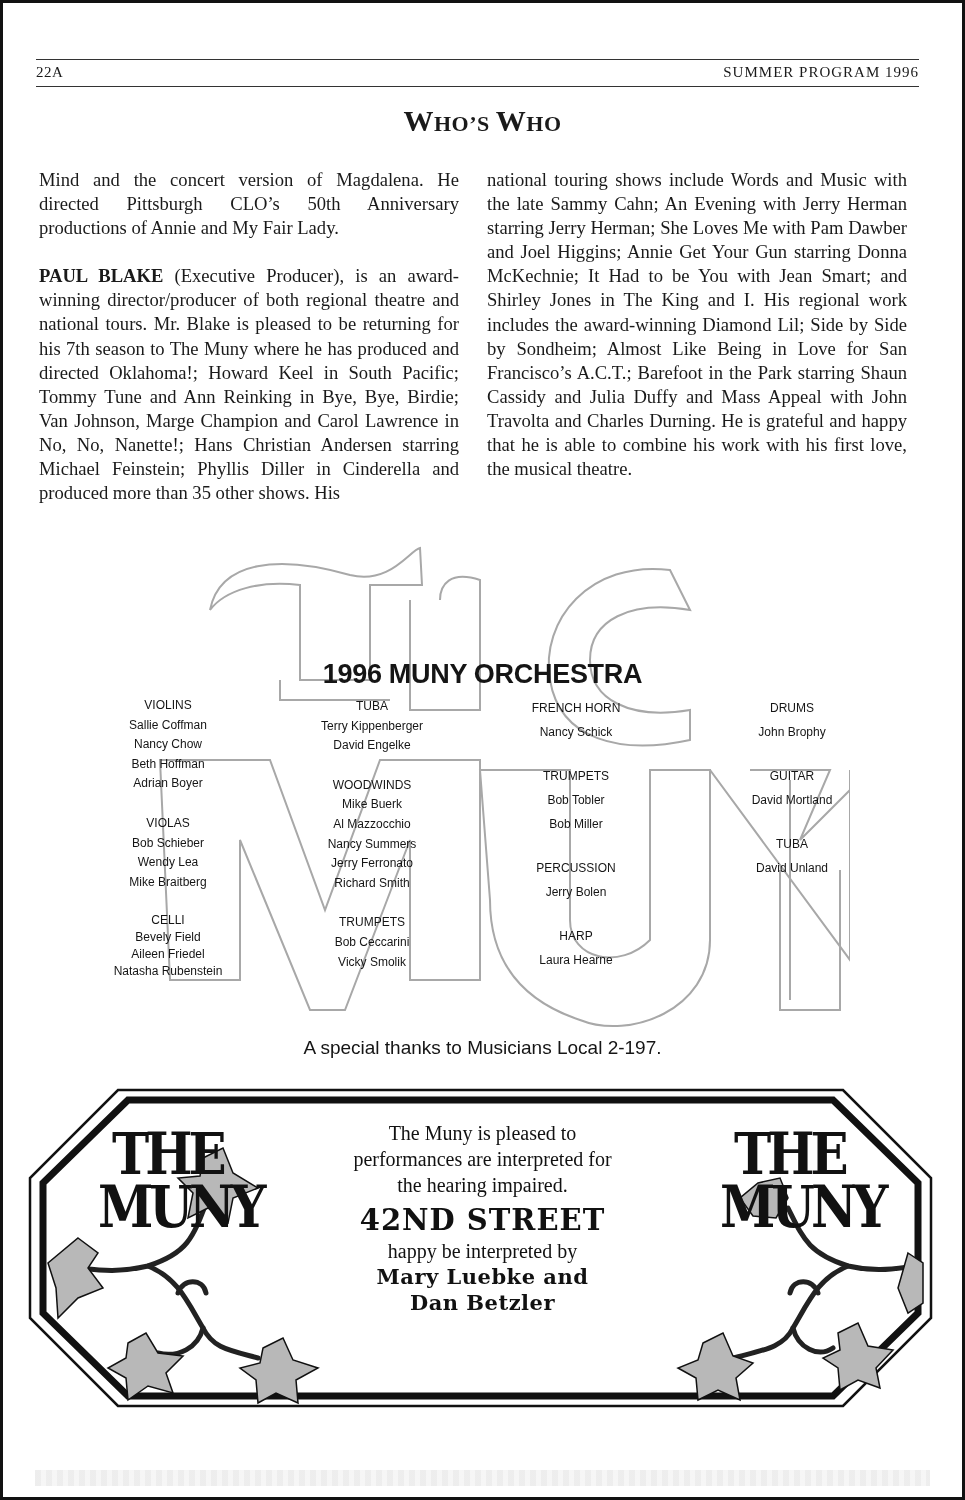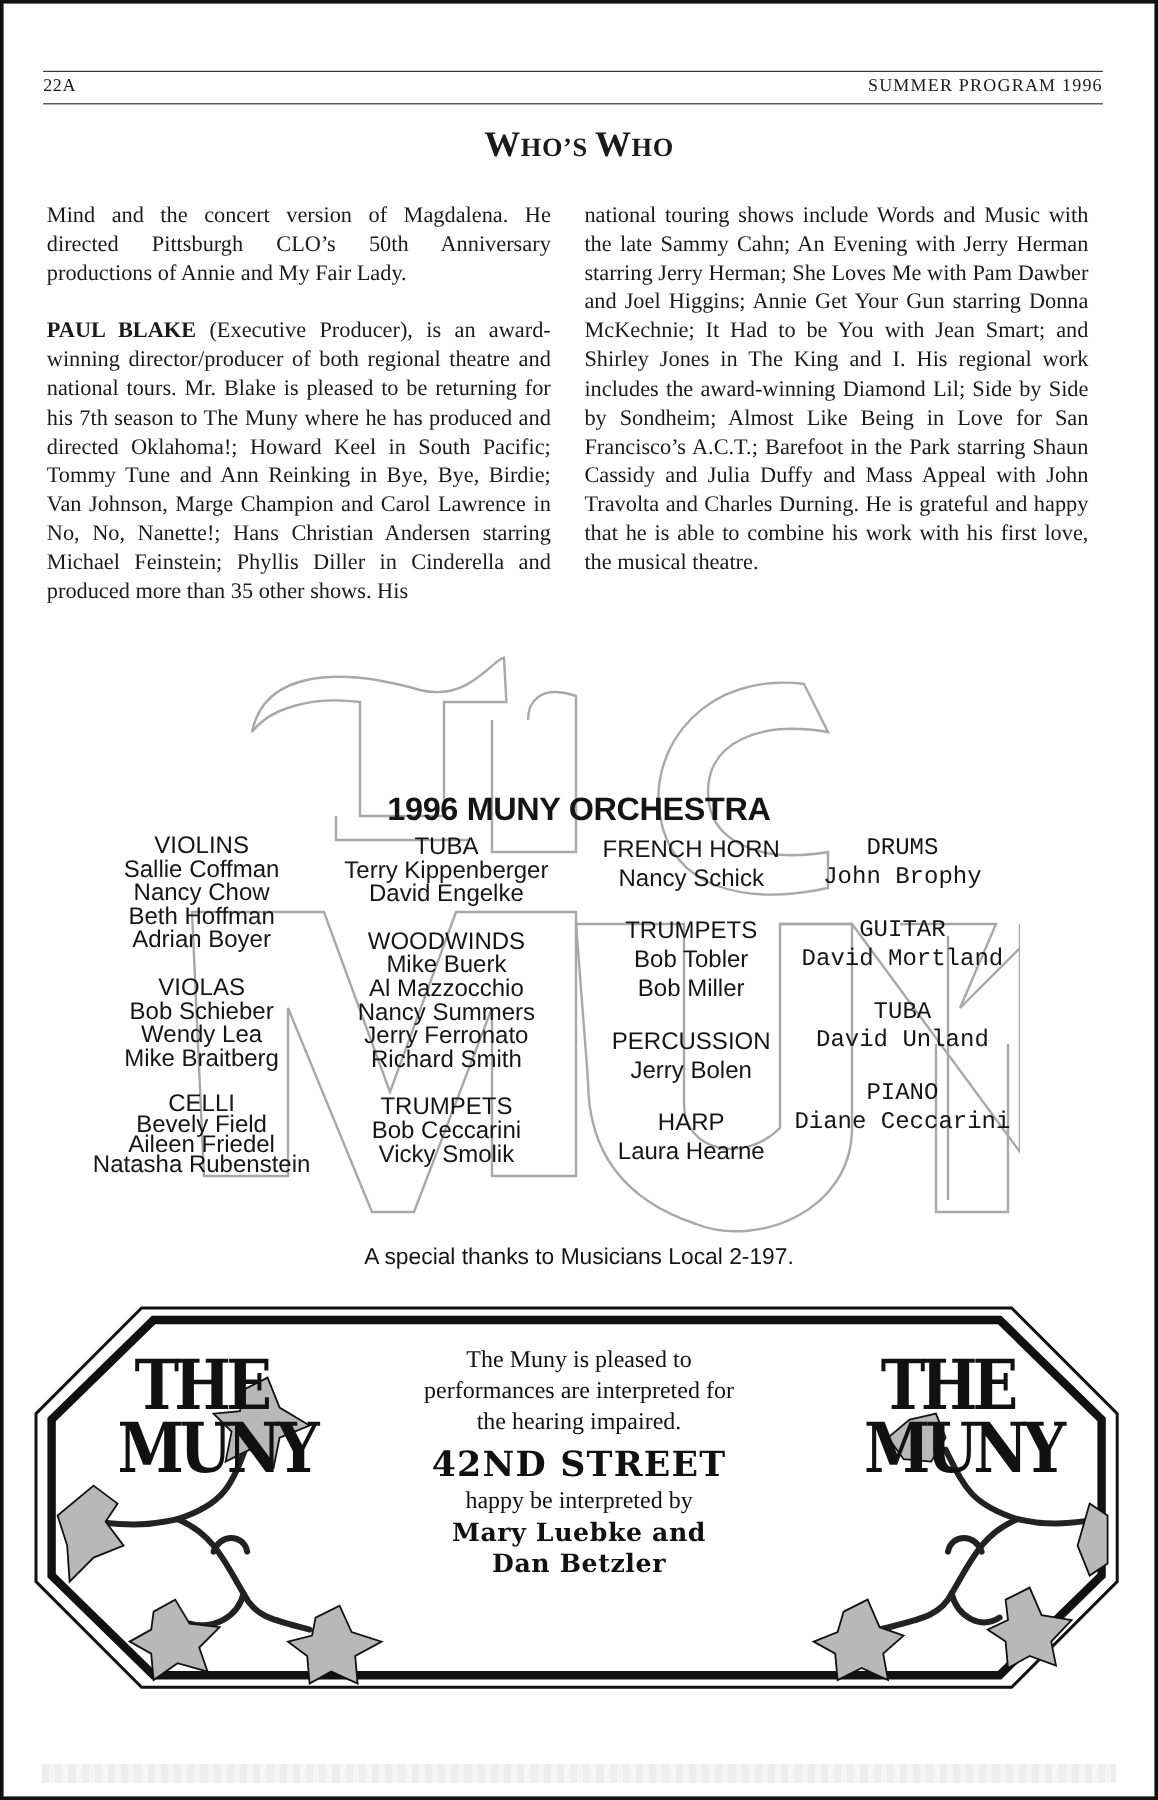--- a/index.html
+++ b/index.html
@@ -12,26 +12,26 @@
   .title .sc { font-size: 22px; }
   .col { position: absolute; top: 168px; width: 420px; font-size: 18.6px; line-height: 24.1px; text-align: justify; }
   .col p { margin: 0 0 24px 0; }
   .col.left { left: 39px; }
   .col.right { left: 487px; }
   .bold { font-weight: bold; }
   .ital { }
 
   .watermark { position: absolute; left: 150px; top: 540px; width: 700px; height: 520px; pointer-events: none; }
   .orch-title { position: absolute; left: 0; width: 965px; top: 659px; text-align: center; font-family: "Liberation Sans", sans-serif; font-weight: bold; font-size: 27px; letter-spacing: -0.3px; color: #151515; }
-  .orch-col { position: absolute; font-family: "Liberation Sans", sans-serif; font-size: 20px; line-height: 19.6px; text-align: center; color: #151515; }
+  .orch-col { position: absolute; font-family: "Liberation Sans", sans-serif; font-size: 12px; line-height: 19.6px; text-align: center; color: #151515; }
   .orch-col .sec { margin-bottom: 20px; }
   .c1 { left: 68px; width: 200px; top: 696px; }
   .c2 { left: 272px; width: 200px; top: 697px; }
   .c3 { left: 476px; width: 200px; top: 696px; }
-  .c4 { left: 652px; width: 200px; top: 696px; font-family: Liberation Mono, monospace; }
+  .c4 { left: 692px; width: 200px; top: 696px; }
   .c3 .sec, .c4 .sec { line-height: 24px; }
   .thanks { position: absolute; left: 0; width: 965px; top: 989px; text-align: center; font-family: "Liberation Sans", sans-serif; font-size: 19px; color: #151515; margin-top: 48px; }
 
   .ad { position: absolute; left: 28px; top: 1088px; width: 905px; height: 320px; }
   .ad-text { position: absolute; left: 300px; width: 365px; top: 1120px; text-align: center; font-family: "Liberation Serif", serif; color: #111; }
   .ad-text .line { font-size: 20px; line-height: 26px; }
   .ad-text .show { font-size: 29px; font-weight: bold; letter-spacing: 1px; line-height: 36px; margin-top: 4px; font-family: "DejaVu Serif", serif; }
   .ad-text .names { font-size: 21px; font-weight: bold; line-height: 26px; font-family: "DejaVu Serif", serif; letter-spacing: 0.5px; }
   .logo { position: absolute; font-family: "DejaVu Serif", serif; font-weight: bold; color: #111; line-height: 46px; font-size: 50px; letter-spacing: -4px; transform: scaleY(1.15); }
   .logo-left { left: 98px; top: 1135px; }
@@ -153,24 +153,20 @@
     <div>John Brophy</div>
   </div>
   <div class="sec">
     <div>GUITAR</div>
     <div>David Mortland</div>
   </div>
   <div class="sec">
     <div>TUBA</div>
     <div>David Unland</div>
   </div>
-  <div class="sec">
-    <div>PIANO</div>
-    <div>Diane Ceccarini</div>
-  </div>
 </div>
 
 <div class="thanks">A special thanks to Musicians Local 2-197.</div>
 
 <svg class="ad" viewBox="0 0 905 320" xmlns="http://www.w3.org/2000/svg">
   <polygon points="90,2 815,2 903,90 903,230 815,318 90,318 2,230 2,90" fill="#fff" stroke="#111" stroke-width="2.5"></polygon>
   <polygon points="100,12 805,12 890,95 890,225 805,308 100,308 15,225 15,95" fill="none" stroke="#111" stroke-width="7"></polygon>
 
   <g stroke="#222" fill="none" stroke-width="5" stroke-linecap="round">
     <path d="M180 110 C165 150 160 165 120 178 C90 185 70 182 50 180"></path>

